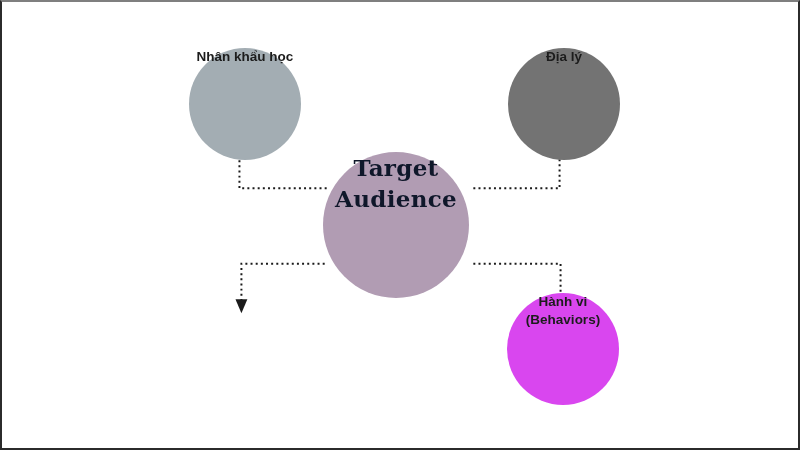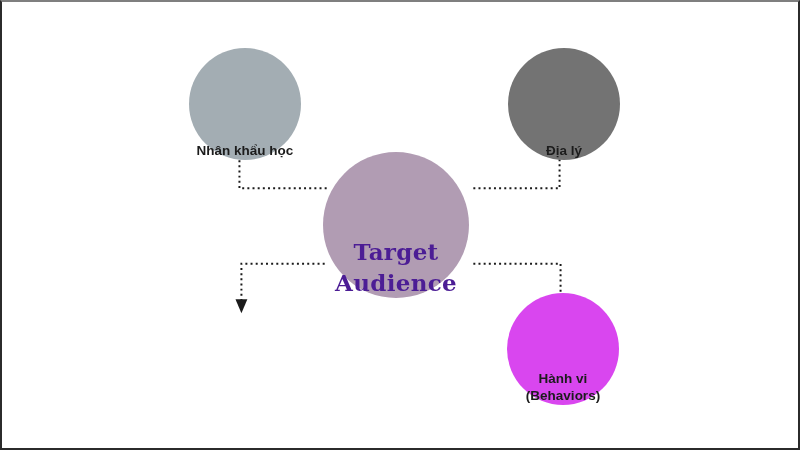--- a/index.html
+++ b/index.html
@@ -21,21 +21,21 @@
   .connector-layer{
     position:absolute;left:0;top:0;width:100%;height:100%;
     pointer-events:none;
   }
   .circle{
     position:absolute;
     border-radius:50%;
     display:flex;
     flex-direction:column;
     align-items:center;
-    justify-content:flex-end;
+    justify-content:flex-start;
     text-align:center;
   }
   .node-label{
     font-weight:700;
     font-size:13.5px;
     line-height:1.3;
     color:var(--color-text);
     display:block;
   }
   .circle-demographics{left:187px;top:46px;width:112px;height:112px;}
@@ -45,21 +45,21 @@
   .circle-center{
     left:321px;top:150px;width:146px;height:146px;
     padding:0 14px;
   }
   .center-label{
     font-family:"DejaVu Serif",serif;
     font-weight:700;
     font-size:23px;
     line-height:1.35;
     letter-spacing:0.3px;
-    color:#4c1d95;
+    color:#0f172a;
   }
   .connector-path{
     fill:none;
     stroke:var(--color-connector);
     stroke-width:2;
     stroke-dasharray:2 3.2;
   }
   .arrowhead{fill:var(--color-connector);}
 </style>
 </head>

